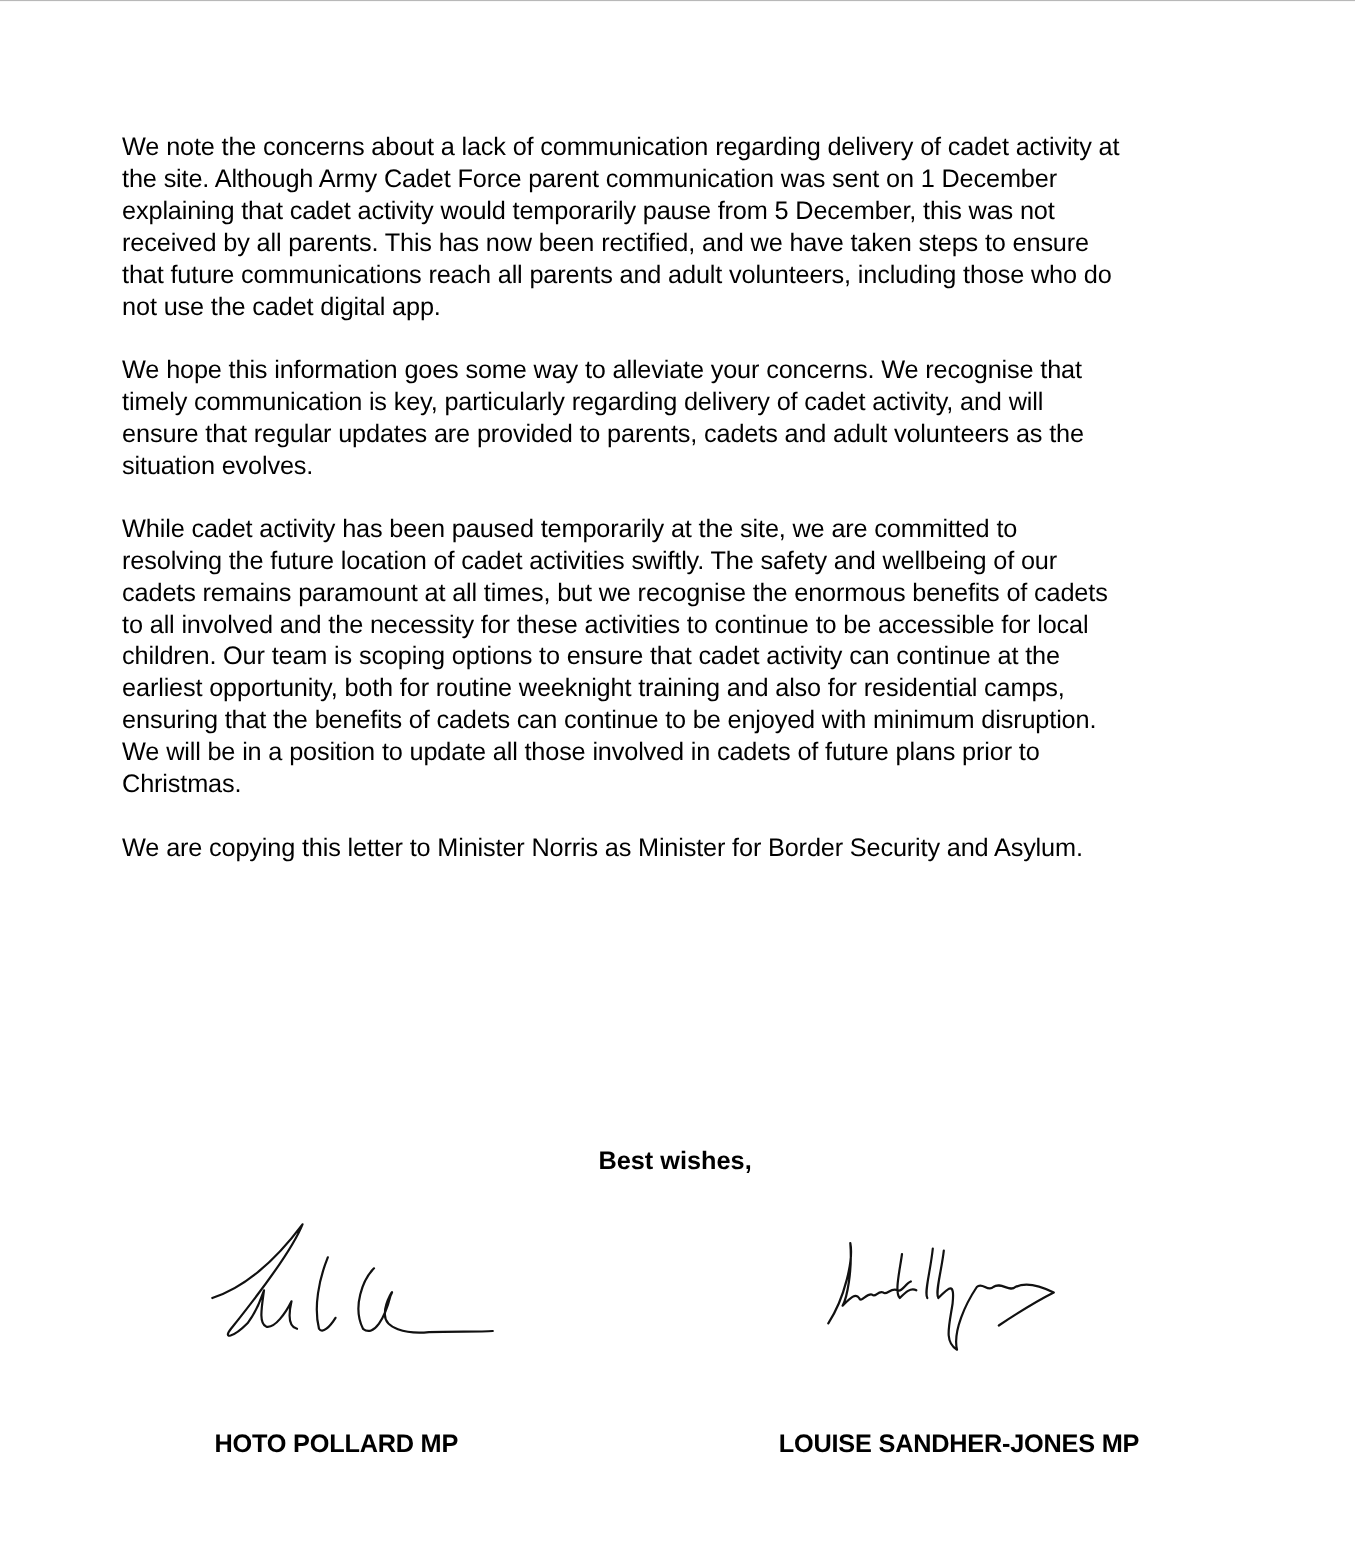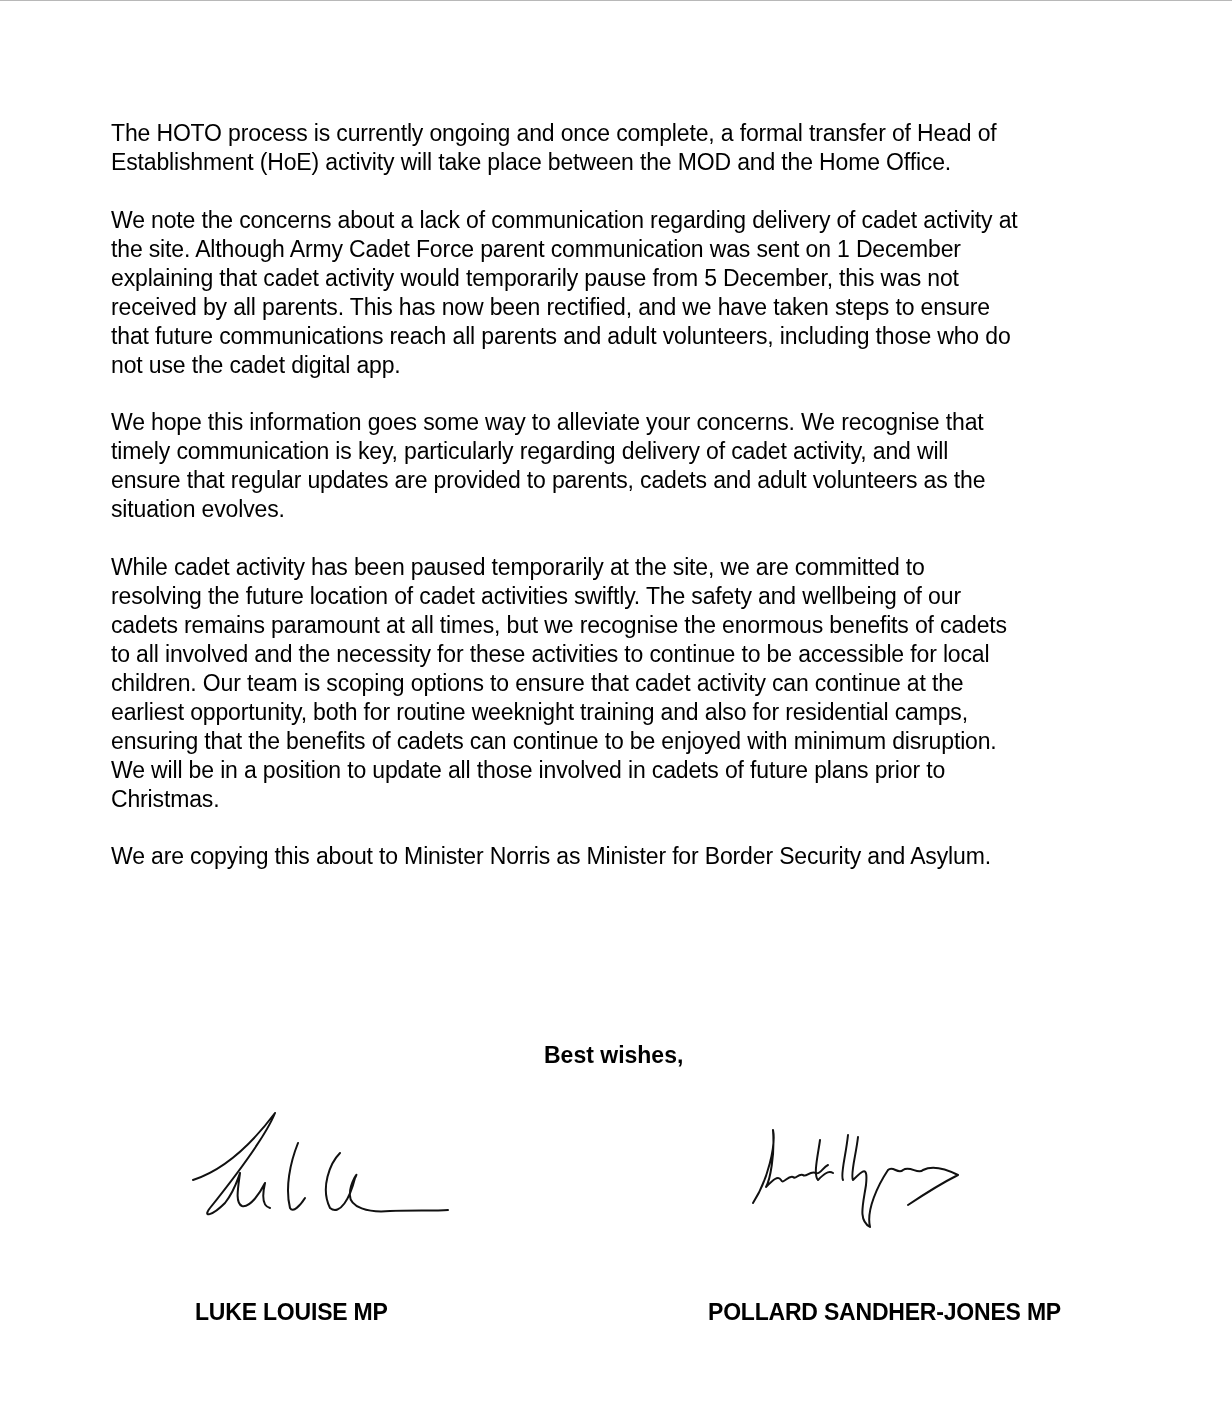--- a/index.html
+++ b/index.html
@@ -27,48 +27,46 @@
     }
     .name-left { left: 195px; }
     .name-right { left: 708px; }
   </style>
 </head>
 <body>
 
 <div class="top-rule"></div>
 
 <div class="body-text">
-  <p class="para">The HOTO process is currently ongoing and once complete, a formal transfer of Head of
-Establishment (HoE) activity will take place between the MOD and the Home Office.</p>
   <p class="para">We note the concerns about a lack of communication regarding delivery of cadet activity at
 the site. Although Army Cadet Force parent communication was sent on 1 December
 explaining that cadet activity would temporarily pause from 5 December, this was not
 received by all parents. This has now been rectified, and we have taken steps to ensure
 that future communications reach all parents and adult volunteers, including those who do
 not use the cadet digital app.</p>
   <p class="para">We hope this information goes some way to alleviate your concerns. We recognise that
 timely communication is key, particularly regarding delivery of cadet activity, and will
 ensure that regular updates are provided to parents, cadets and adult volunteers as the
 situation evolves.</p>
   <p class="para">While cadet activity has been paused temporarily at the site, we are committed to
 resolving the future location of cadet activities swiftly. The safety and wellbeing of our
 cadets remains paramount at all times, but we recognise the enormous benefits of cadets
 to all involved and the necessity for these activities to continue to be accessible for local
 children. Our team is scoping options to ensure that cadet activity can continue at the
 earliest opportunity, both for routine weeknight training and also for residential camps,
 ensuring that the benefits of cadets can continue to be enjoyed with minimum disruption.
 We will be in a position to update all those involved in cadets of future plans prior to
 Christmas.</p>
-  <p class="para">We are copying this about to Minister Norris as Minister for Border Security and Asylum.</p>
+  <p class="para">We are copying this letter to Minister Norris as Minister for Border Security and Asylum.</p>
 </div>
 
 <div class="closing">Best wishes,</div>
 
 <svg class="sig sig-left" viewBox="0 0 265 115">
   <path d="M85 5 C70 25, 40 60, 3 72 M85 5 C75 30, 40 75, 20 100 C12 110, 22 108, 35 95 C45 82, 48 70, 50 65 C48 80, 45 95, 52 98 C60 100, 70 85, 75 75 M75 75 C72 88, 72 98, 80 100 M108 35 C100 55, 95 80, 100 100 C103 105, 110 98, 115 90 M150 45 C140 55, 130 80, 140 100 C150 108, 160 90, 165 70 C170 60, 160 75, 160 85 C158 100, 180 105, 200 103 C220 102, 245 103, 258 102" fill="none" stroke="#111" stroke-width="2" stroke-linecap="round" stroke-linejoin="round"></path>
 </svg>
 
 <svg class="sig sig-right" viewBox="0 0 270 112">
   <path d="M25 5 C28 20, 20 55, 5 78 M25 5 C27 30, 22 55, 18 62 C25 55, 30 50, 33 55 C35 60, 40 50, 45 52 C48 55, 50 48, 55 50 C58 53, 62 45, 68 48 C72 50, 75 42, 80 40 M72 15 C70 30, 65 50, 70 55 C75 50, 80 45, 85 48 M100 10 C98 30, 92 50, 95 55 M110 12 C108 30, 102 50, 105 55 C115 45, 120 40, 118 60 C115 80, 110 95, 122 102 C118 85, 130 60, 140 45 C145 40, 150 50, 155 45 C162 40, 170 50, 175 45 C185 40, 200 45, 210 50 C190 60, 175 70, 160 80" fill="none" stroke="#111" stroke-width="2" stroke-linecap="round" stroke-linejoin="round"></path>
 </svg>
 
-<div class="name name-left">LUKE LOUISE MP</div>
-<div class="name name-right">POLLARD SANDHER-JONES MP</div>
+<div class="name name-left">HOTO POLLARD MP</div>
+<div class="name name-right">LOUISE SANDHER-JONES MP</div>
 
 </body></html>

